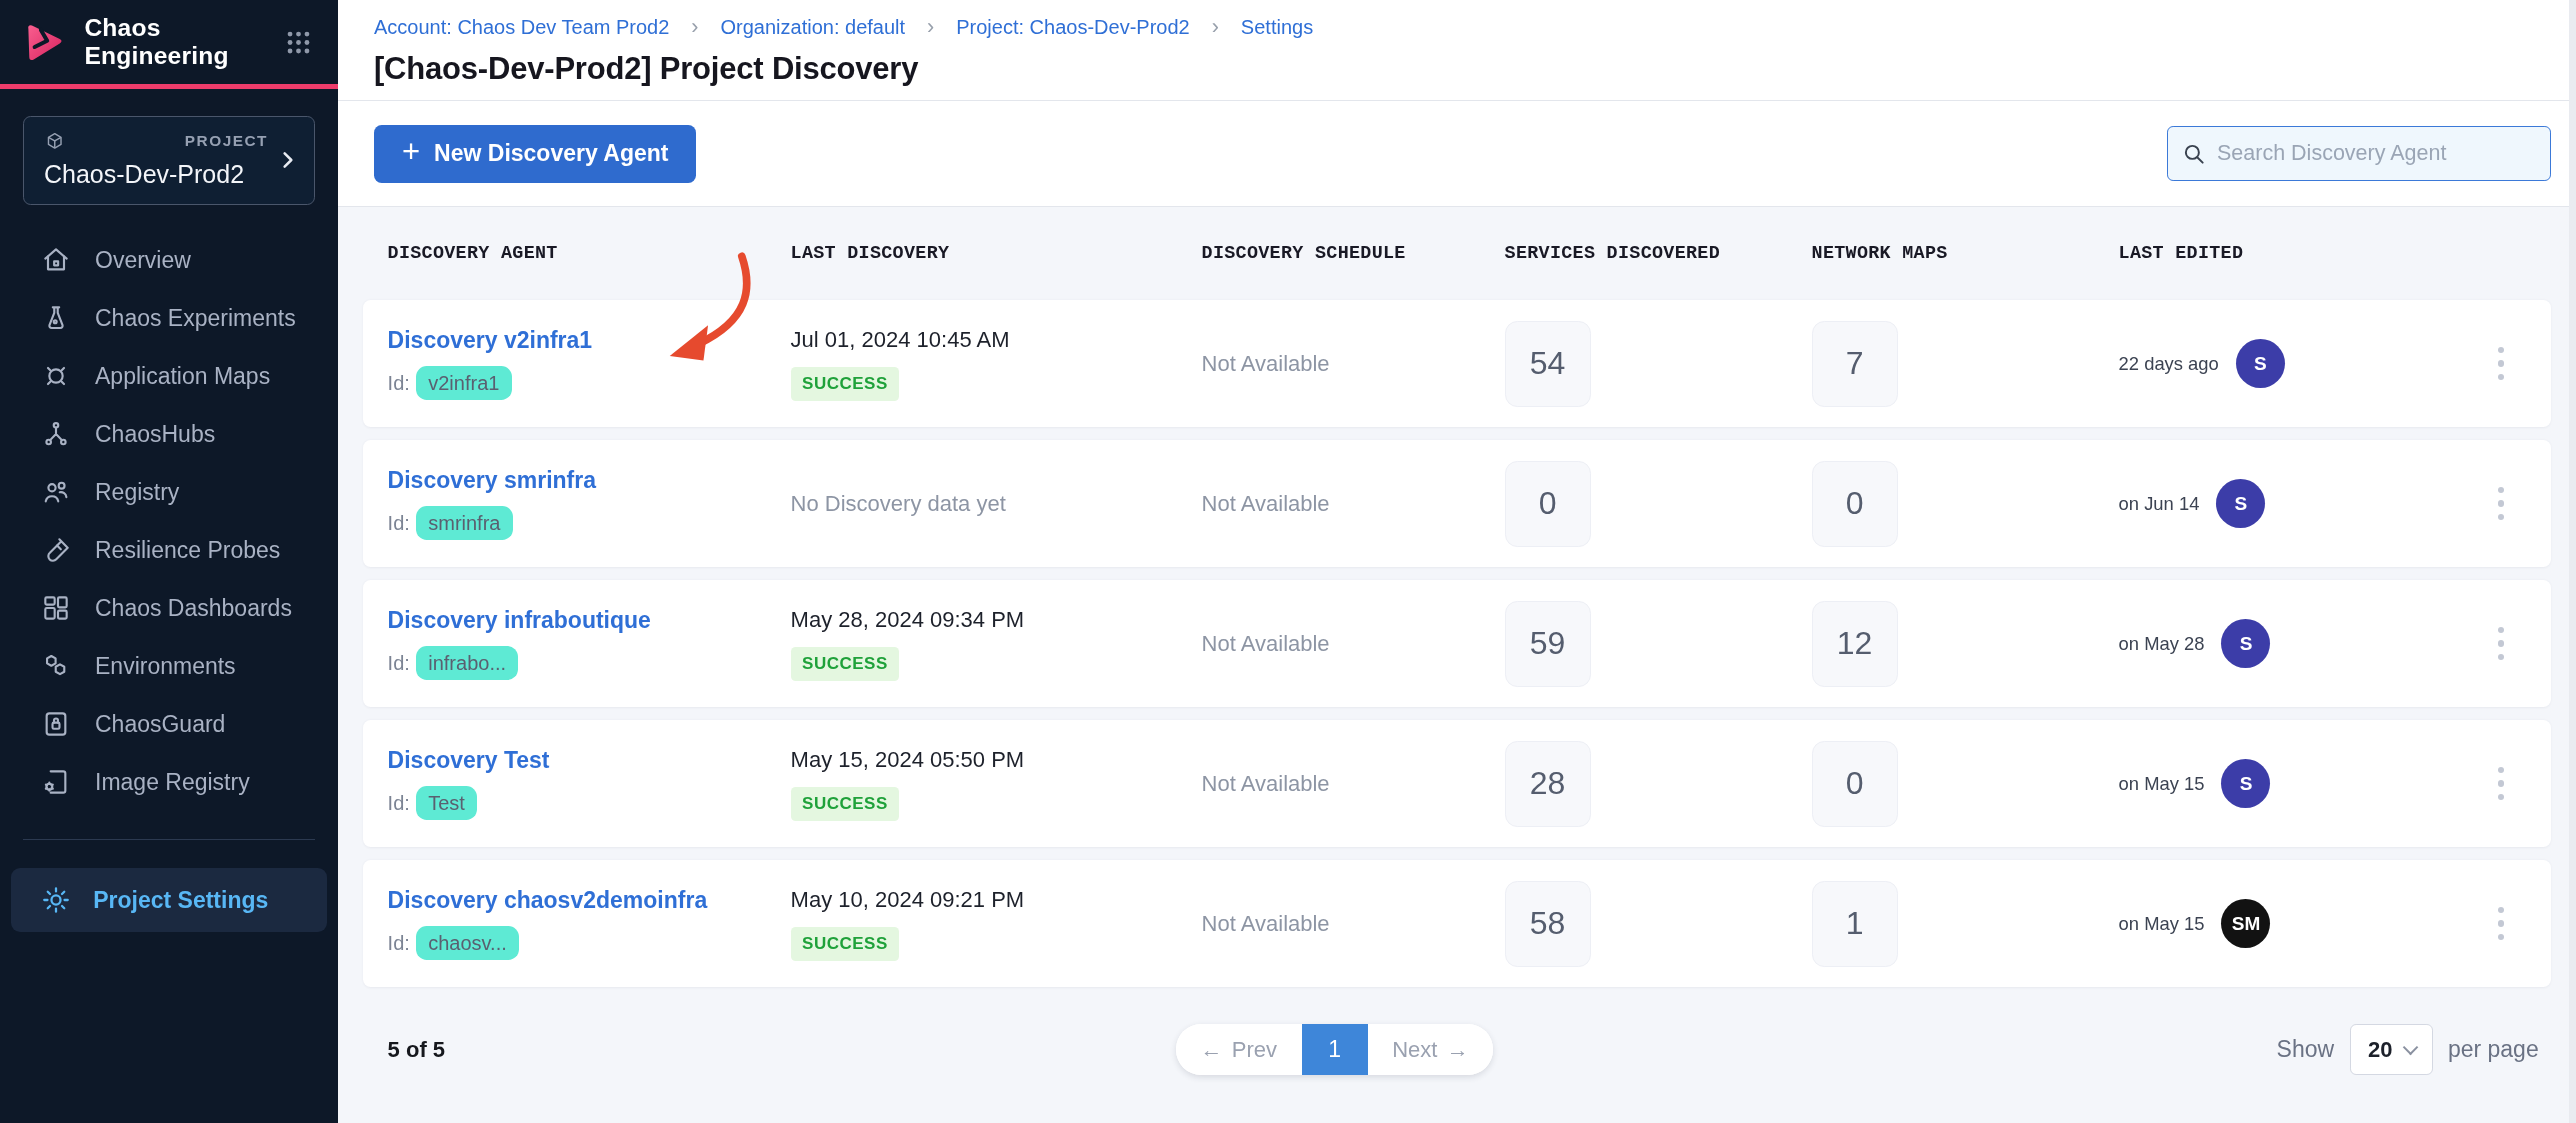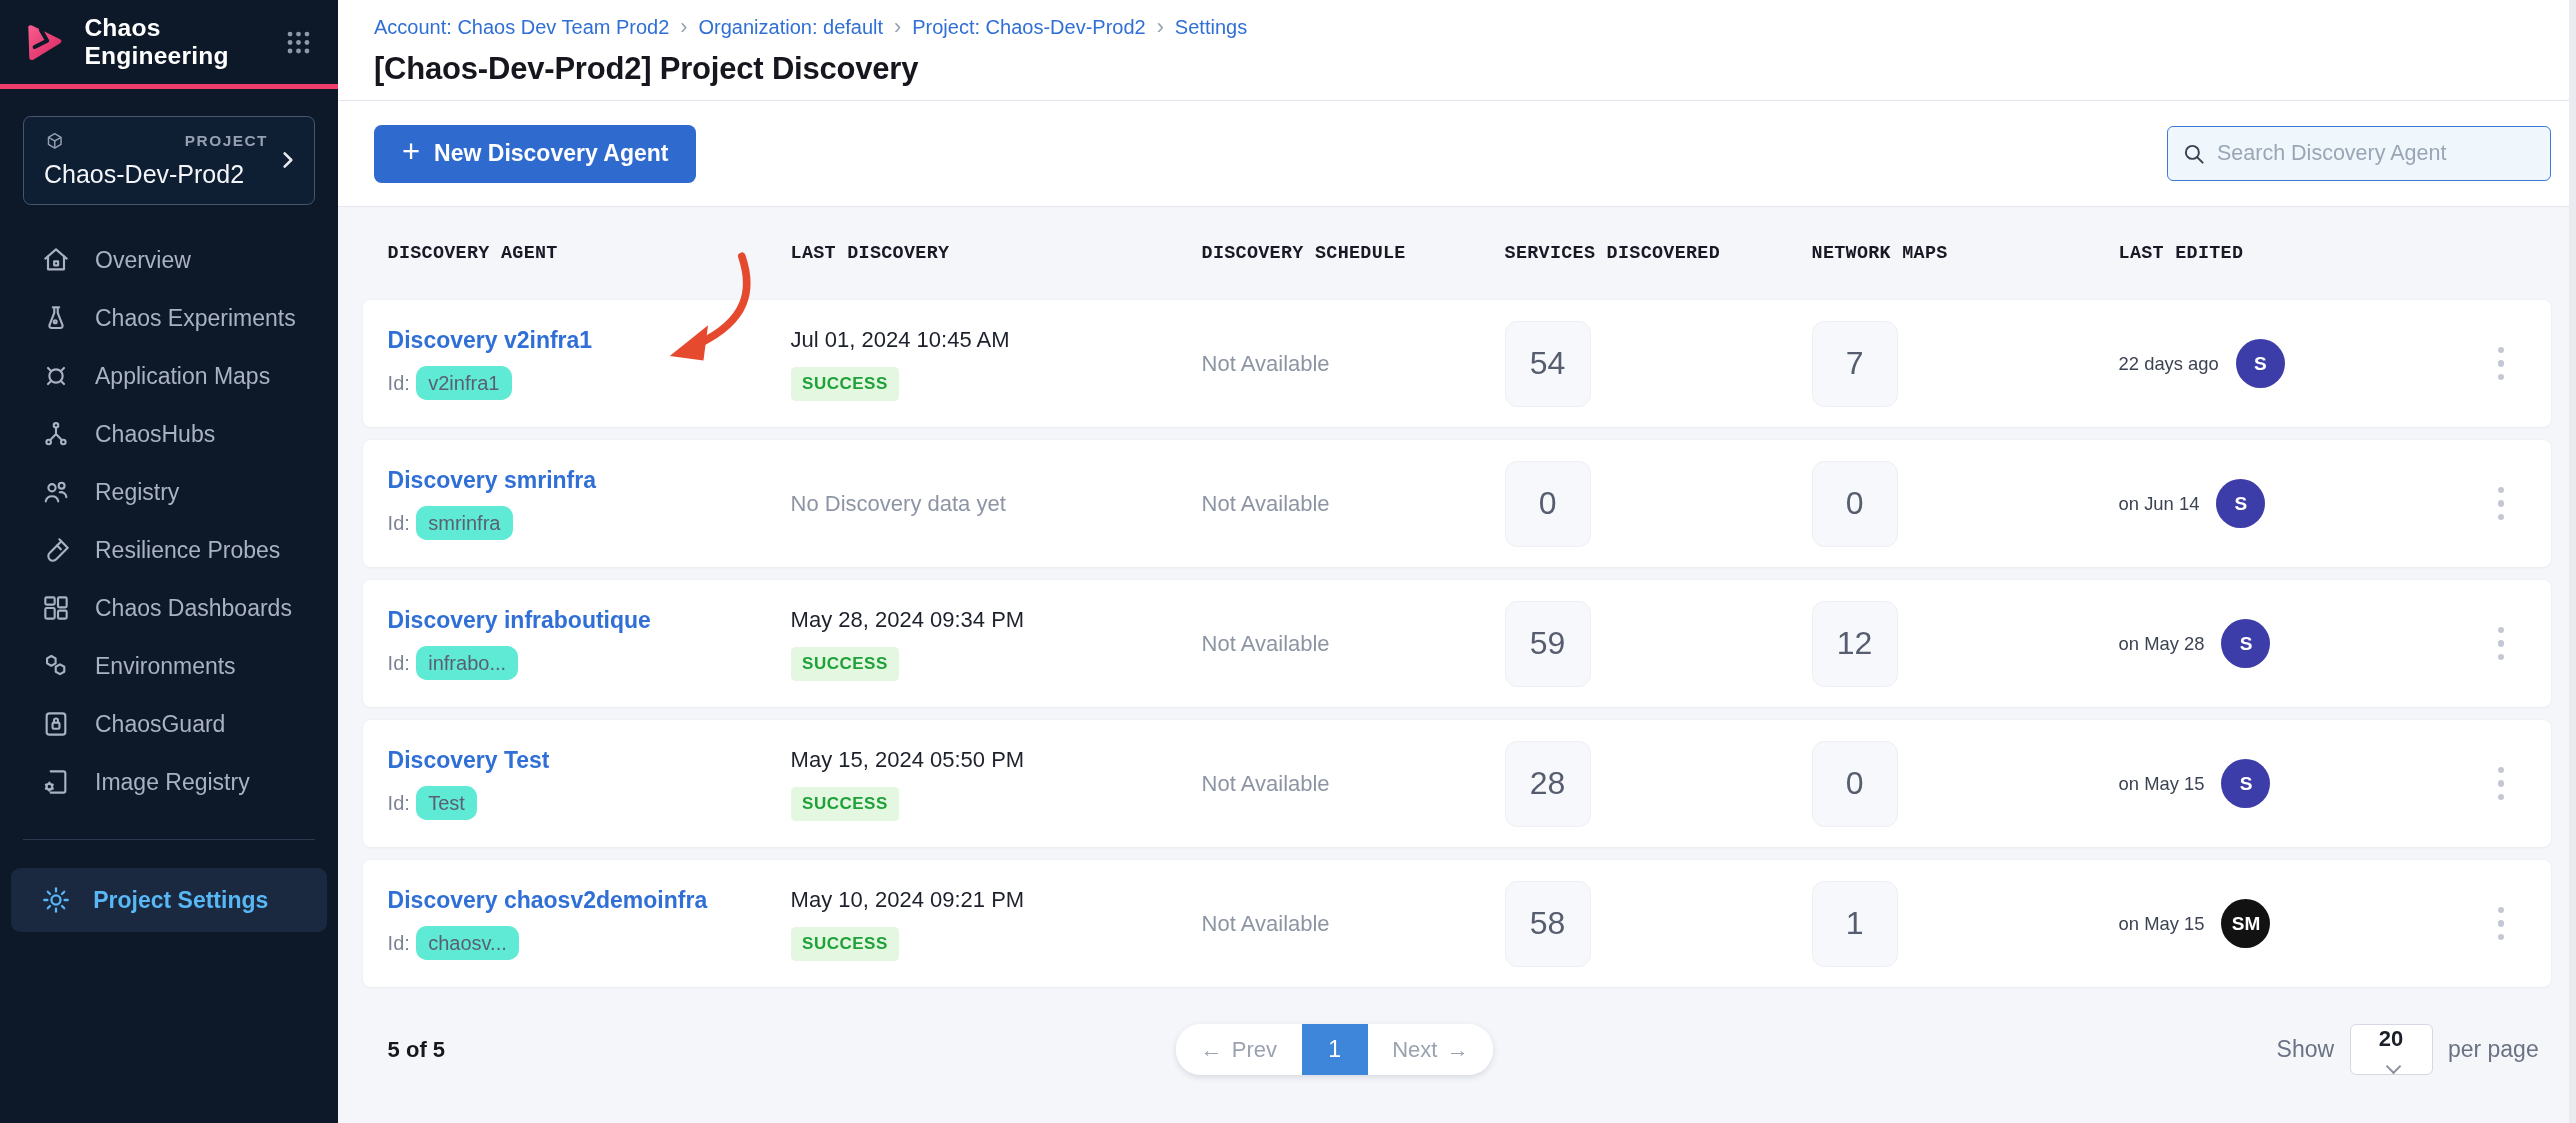--- a/index.html
+++ b/index.html
@@ -35,21 +35,21 @@
   .nav-divider { border:none; border-top:0.8px solid #2b3950; margin:28px 23px; }
   .nav-item-active { margin:0 10.7px; height:64px; display:flex; align-items:center; gap:21.5px;
     padding-left:29px; background:#1b2940; border-radius:9.2px; color:#58b7f5;
     font-size:23px; font-weight:600; cursor:pointer; }
   .nav-item-active .nav-icon { color:#58b7f5; }
 
   
   .main { position:absolute; left:338px; top:0; right:0; bottom:0; background:#f4f6fa; }
 
   .page-header { height:101px; background:#fff; border-bottom:0.8px solid #e3e6ec; padding:15.4px 31px 0 36px; }
-  .breadcrumb { display:flex; align-items:center; gap:11px; font-size:20px; }
+  .breadcrumb { display:flex; align-items:center; gap:22px; font-size:20px; }
   .bc-link { color:#2f6fd6; }
   .bc-sep { color:#98a0ac; font-size:21.5px; }
   .page-title { margin-top:10.7px; font-size:31px; font-weight:700; color:#16161f; letter-spacing:-0.2px; }
 
   .toolbar { height:106px; background:#fff; border-bottom:0.8px solid #e3e6ec;
     display:flex; align-items:center; padding:0 25px 0 36px; }
   .new-agent-btn { height:58px; padding:0 28px; border:none; border-radius:7.7px; background:#2f6bce;
     color:#fff; font-size:23px; font-weight:700; font-family:inherit; display:flex; align-items:center; gap:14px; cursor:pointer; }
   .plus-glyph { font-size:31px; font-weight:400; line-height:1; margin-top:-3.1px; }
   .search-wrap { margin-left:auto; position:relative; width:384px; }
@@ -87,21 +87,21 @@
   .page-count { font-size:22px; font-weight:600; color:#16181d; }
   .pager { position:absolute; left:813px; top:0; height:51px; background:#fff; border-radius:25px;
     box-shadow:0 2.3px 6.1px rgba(40,50,70,.14); display:flex; overflow:hidden; align-items:stretch; }
   .pager-prev, .pager-next { display:flex; align-items:center; gap:9.2px; padding:0 24.6px;
     color:#9aa1b0; font-size:22px; cursor:pointer; background:#fff; border:none; font-family:inherit; }
   .pager-page { width:66px; background:#3e86d9; color:#fff; font-size:23px; display:flex;
     align-items:center; justify-content:center; cursor:pointer; }
   .show-controls { margin-left:auto; display:flex; align-items:center; gap:15.4px; }
   .show-label, .perpage-label { font-size:23px; color:#6a7284; }
   .page-size-select { width:83px; height:51px; border:1.5px solid #d4d8e2; border-radius:6.1px; background:#fff;
-    display:flex; align-items:center; justify-content:center; gap:10.7px; cursor:pointer;flex-direction:column; }
+    display:flex; align-items:center; justify-content:center; gap:10.7px; cursor:pointer; }
   .page-size-value { font-size:22px; color:#1c202a; font-weight:600; }
   .select-chevron { width:10.7px; height:10.7px; border-right:2.3px solid #8a91a0; border-bottom:2.3px solid #8a91a0;
     transform:rotate(45deg) translateY(-3.1px); }
 
   .scroll-track { position:absolute; right:0; top:0; width:7px; height:100%; background:#e9ebf0; }
   .annot-arrow { position:absolute; left:659px; top:250px; width:115px; height:123px; pointer-events:none; z-index:5; }
 </style>
 </head>
 <body>
 

